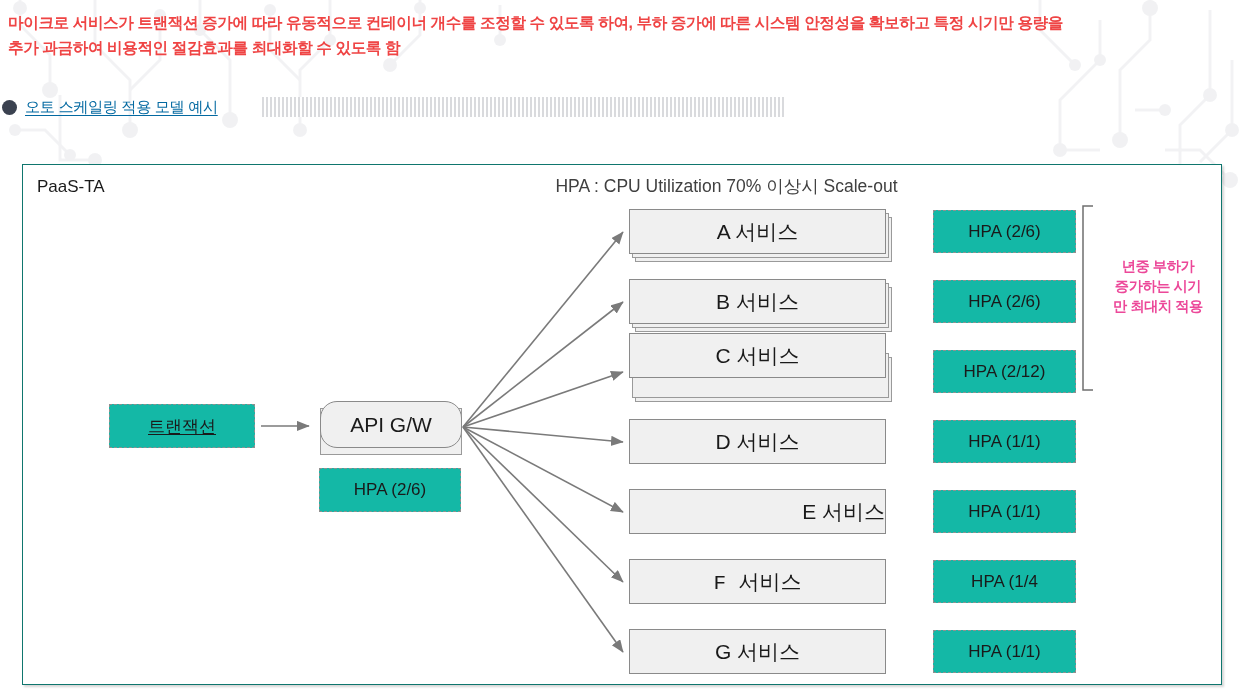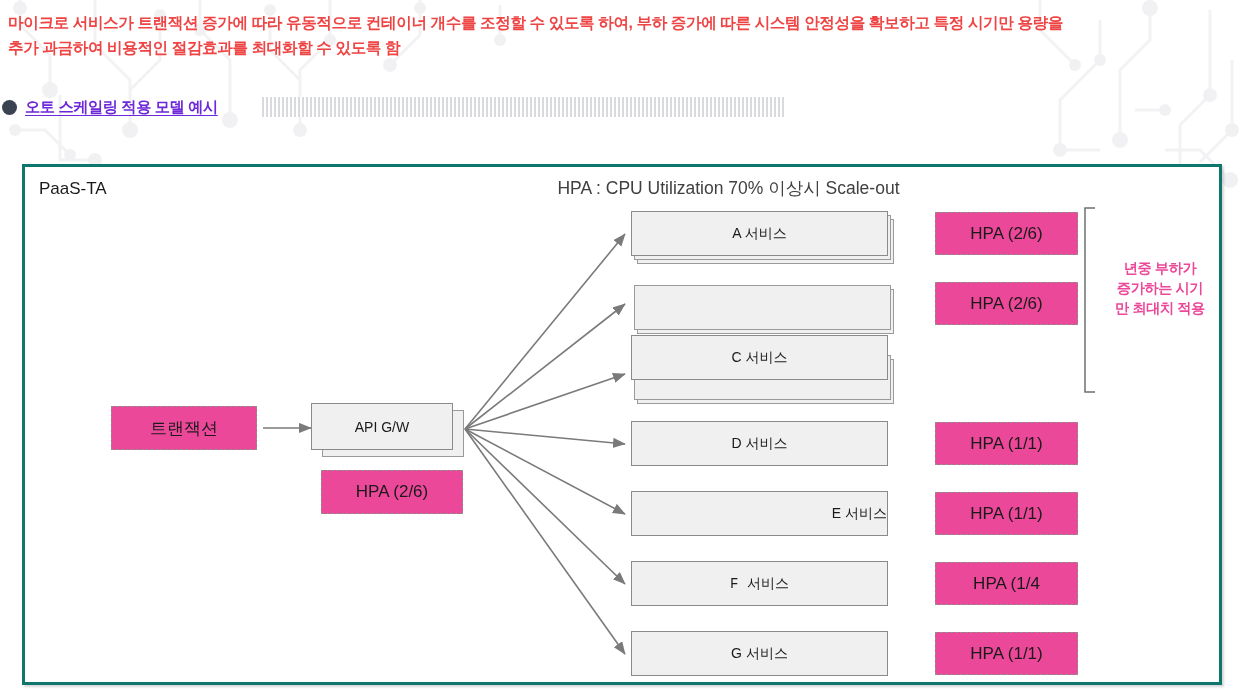--- a/index.html
+++ b/index.html
@@ -47,22 +47,22 @@
     gap: 8px;
   }
   #bullet-dot {
     width: 15px; height: 15px;
     border-radius: 50%;
     background: #3b4250;
     flex: none;
   }
   #section-heading-label {
     font-size: 15.2px;
-    font-weight: 700;
-    color: #6d28d9;
+    font-weight: 400;
+    color: #0369a1;
     letter-spacing: -0.4px;
     text-decoration: underline;
     text-underline-offset: 3px;
     text-decoration-thickness: 1.3px;
     white-space: nowrap;
   }
   #heading-stripes {
     position: absolute;
     left: 262px; top: 97px;
     width: 524px; height: 20px;
@@ -73,21 +73,21 @@
       #ffffff 2px, #ffffff 4px
     );
   }
 
   
   #diagram-frame {
     position: absolute;
     left: 22px; top: 164px;
     width: 1200px; height: 521px;
     background: #ffffff;
-    border: 3px solid #0f766e;
+    border: 1px solid #0f766e;
     box-shadow: 2px 2px 2px rgba(0,0,0,0.16);
     z-index: 2;
   }
   #paas-label {
     position: absolute;
     left: 14px; top: 12px;
     font-size: 17px;
     color: #1a1a1a;
     letter-spacing: 0px;
   }
@@ -111,27 +111,27 @@
   }
 
   
   .solid-box {
     position: absolute;
     background: #f0f0f0;
     border: 1.2px solid #8a8a8a;
     display: flex;
     align-items: center;
     justify-content: center;
-    font-size: 14px;
+    font-size: 21px;
     color: #1a1a1a;
     z-index: 4;
   }
   .dashed-box {
     position: absolute;
-    background: #ec4899;
+    background: #14b8a6;
     border: 1.4px dashed #8f8f8f;
     display: flex;
     align-items: center;
     justify-content: center;
     font-size: 17px;
     color: #1a1a1a;
     z-index: 4;
   }
   
   .stack-layer {
@@ -146,22 +146,22 @@
   .svc-l1    { left: 612px; width: 257px; height: 45px; }
   .svc-l2    { left: 609px; width: 257px; height: 45px; }
   .hpa-box   { left: 910px; width: 143px; height: 43px; }
 
   
   #tx-box {
     left: 86px; top: 239px;
     width: 146px; height: 44px;
   }
   #apigw-box {
-    left: 286px; top: 236px;
-    width: 142px; height: 47px;
+    left: 297px; top: 236px;
+    width: 142px; height: 47px; border-radius: 17px;
   }
   #apigw-l1 { left: 297px; top: 243px; width: 142px; height: 47px; }
   #apigw-hpa {
     left: 296px; top: 303px;
     width: 142px; height: 44px;
   }
 
   
   #bracket-note {
     position: absolute;
@@ -264,21 +264,21 @@
       <line x1="440" y1="262" x2="600" y2="207" stroke="#7a7a7a" stroke-width="1.6" marker-end="url(#arrowhead)"></line>
       <line x1="440" y1="262" x2="600" y2="277" stroke="#7a7a7a" stroke-width="1.6" marker-end="url(#arrowhead)"></line>
       <line x1="440" y1="262" x2="600" y2="347" stroke="#7a7a7a" stroke-width="1.6" marker-end="url(#arrowhead)"></line>
       <line x1="440" y1="262" x2="600" y2="417" stroke="#7a7a7a" stroke-width="1.6" marker-end="url(#arrowhead)"></line>
       <line x1="440" y1="262" x2="600" y2="487" stroke="#7a7a7a" stroke-width="1.6" marker-end="url(#arrowhead)"></line>
 
       <path d="M1070 41 L1060 41 L1060 225 L1070 225" fill="none" stroke="#6f6f6f" stroke-width="1.5"></path>
     </svg>
 
     <div class="dashed-box" id="tx-box">
-      <span style="text-underline-offset:2px;text-align:right;">트랜잭션</span>
+      <span style="text-decoration:underline;text-underline-offset:2px;text-align:right;">트랜잭션</span>
     </div>
 
     <div class="stack-layer" id="apigw-l1"></div>
     <div class="solid-box" id="apigw-box">
       <span>API G/W</span>
     </div>
 
     <div class="dashed-box" id="apigw-hpa">
       <span>HPA (2/6)</span>
     </div>
@@ -287,29 +287,35 @@
     <div class="stack-layer svc-l2" style="top:48px;"></div>
     <div class="solid-box svc-box" style="top:44px;">
       <span>A 서비스</span>
     </div>
     <div class="dashed-box hpa-box" style="top:45px;">
       <span>HPA (2/6)</span>
     </div>
 
     <div class="stack-layer svc-l1" style="top:122px;"></div>
     <div class="stack-layer svc-l2" style="top:118px;"></div>
+    <div class="solid-box svc-box" style="top:114px;">
+      <span>B 서비스</span>
+    </div>
     <div class="dashed-box hpa-box" style="top:115px;">
       <span>HPA (2/6)</span>
     </div>
 
     <div class="stack-layer svc-l1" style="top:192px;"></div>
     <div class="stack-layer svc-l2" style="top:188px;"></div>
     <div class="solid-box svc-box" style="top:168px;">
       <span>C 서비스</span>
     </div>
+    <div class="dashed-box hpa-box" style="top:185px;">
+      <span>HPA (2/12)</span>
+    </div>
 
     <div class="solid-box svc-box" style="top:254px;">
       <span>D 서비스</span>
     </div>
     <div class="dashed-box hpa-box" style="top:255px;">
       <span>HPA (1/1)</span>
     </div>
 
     <div class="solid-box svc-box" style="top:324px;justify-content:flex-end;">
       <span>E 서비스</span>

